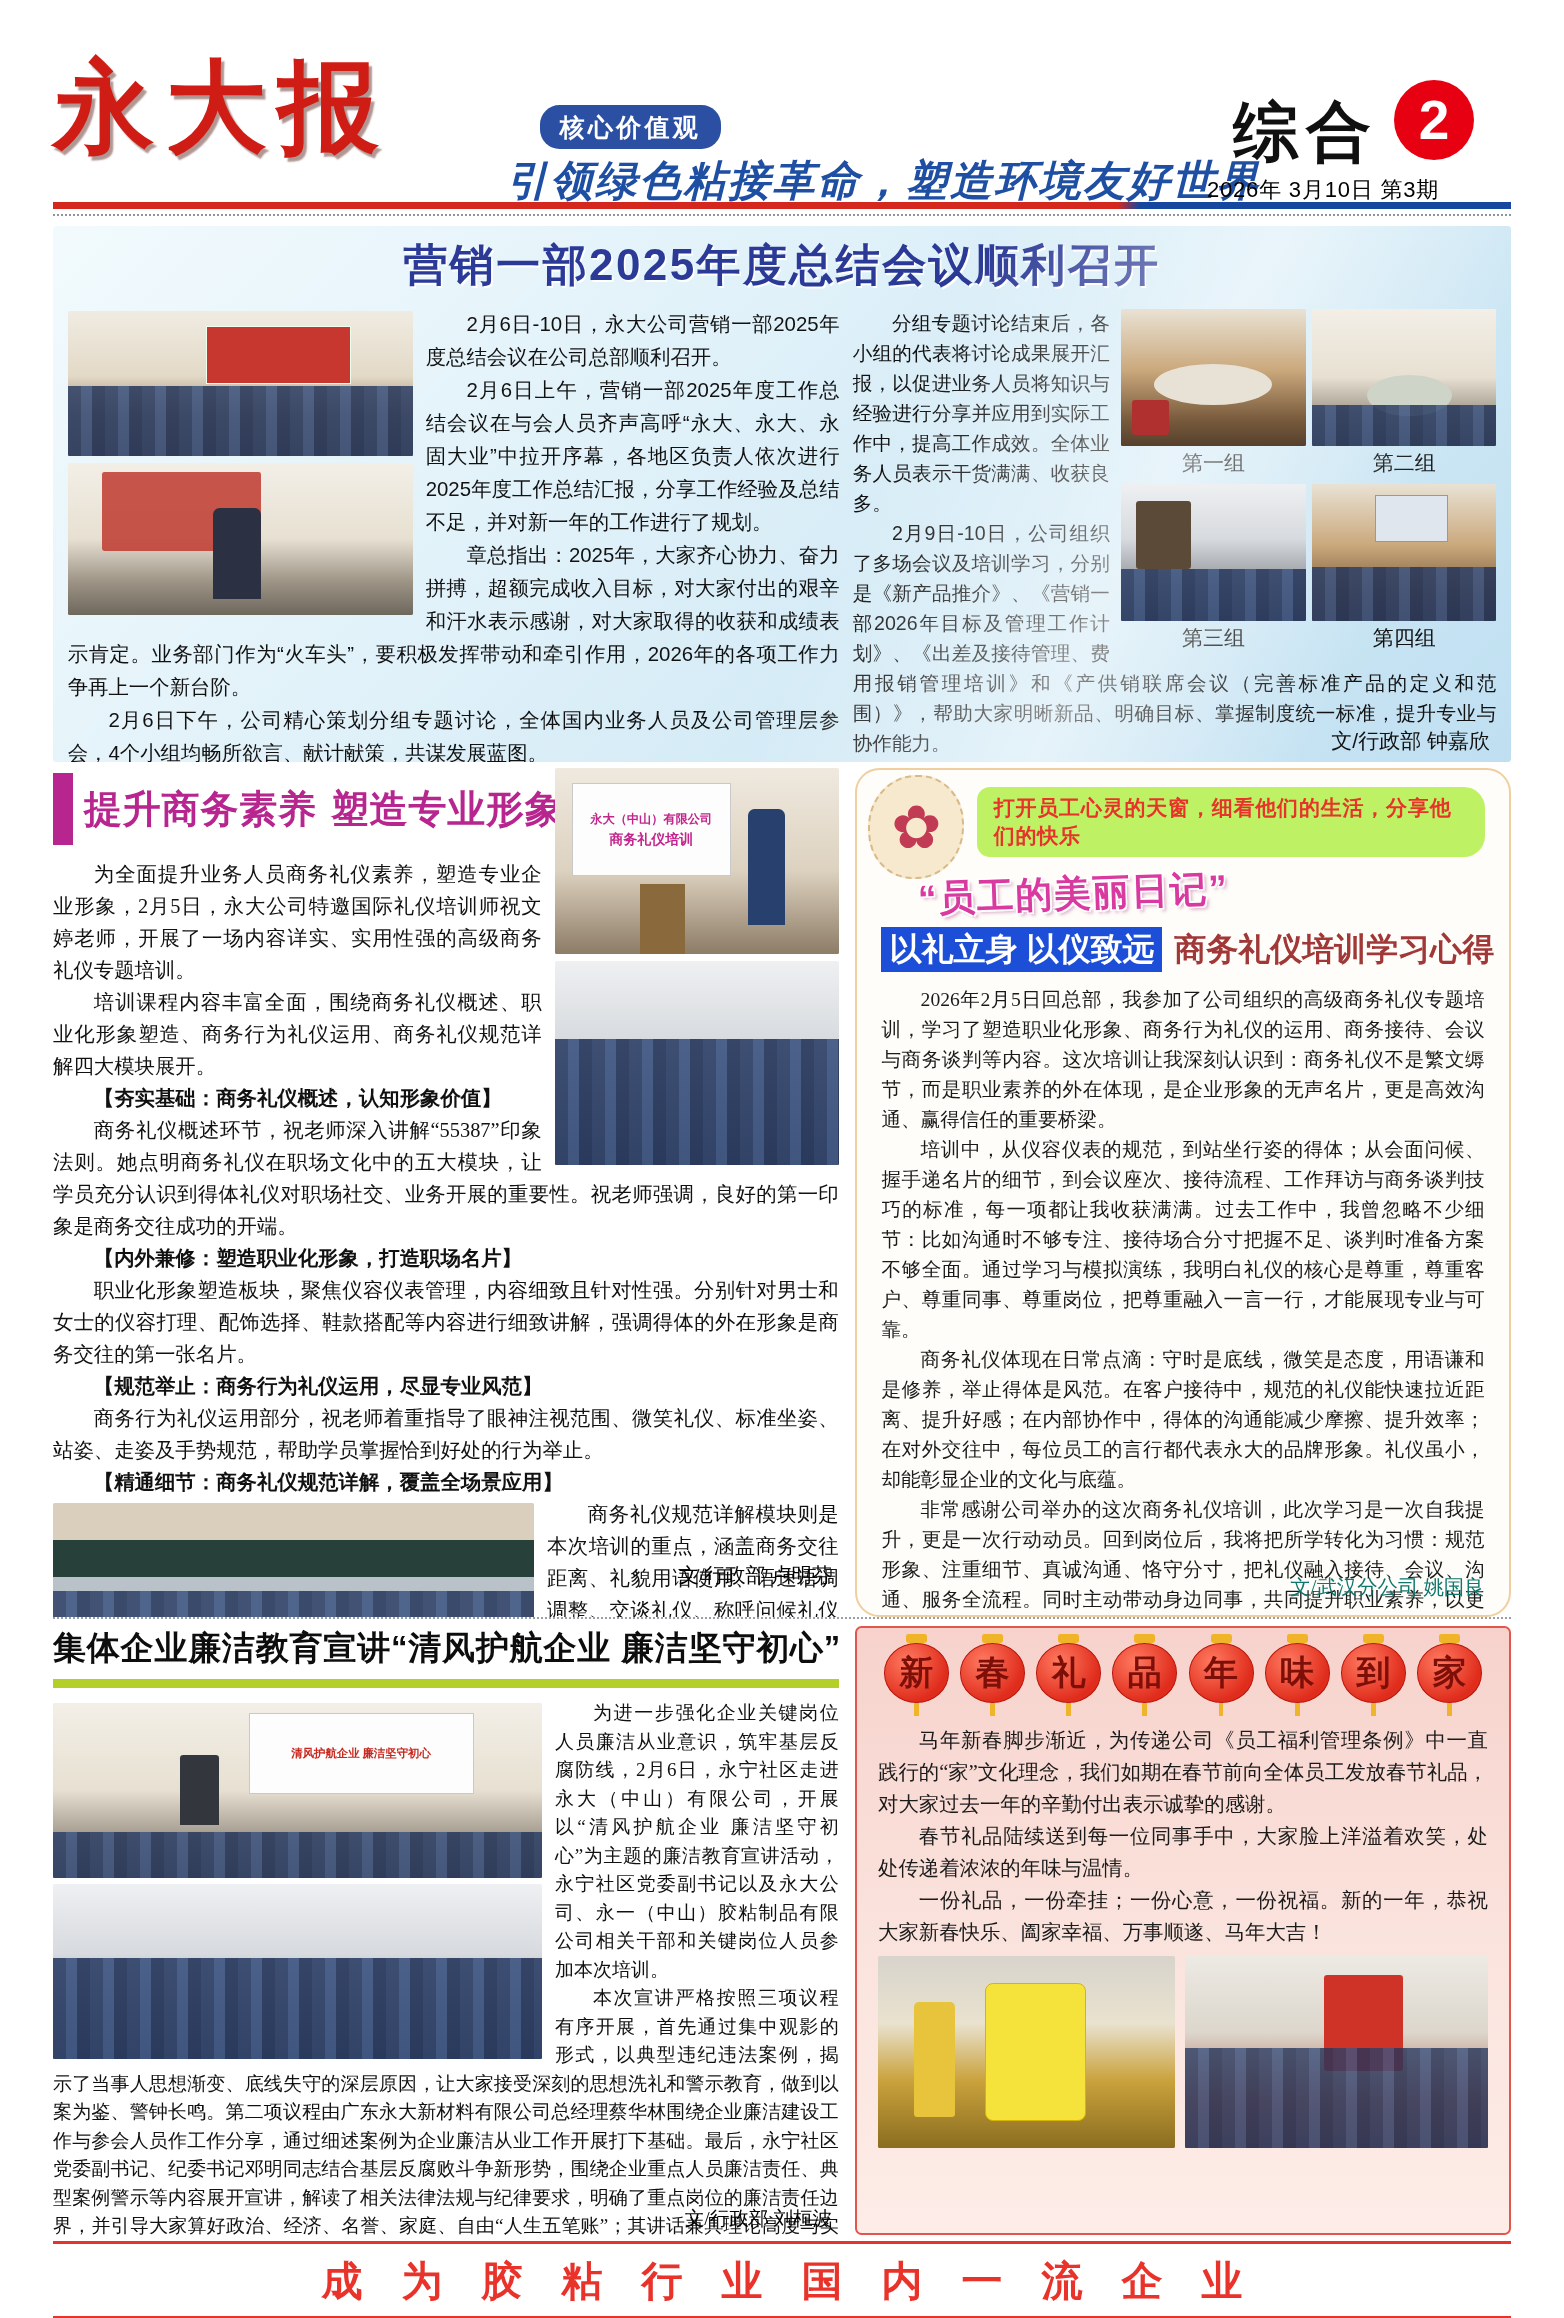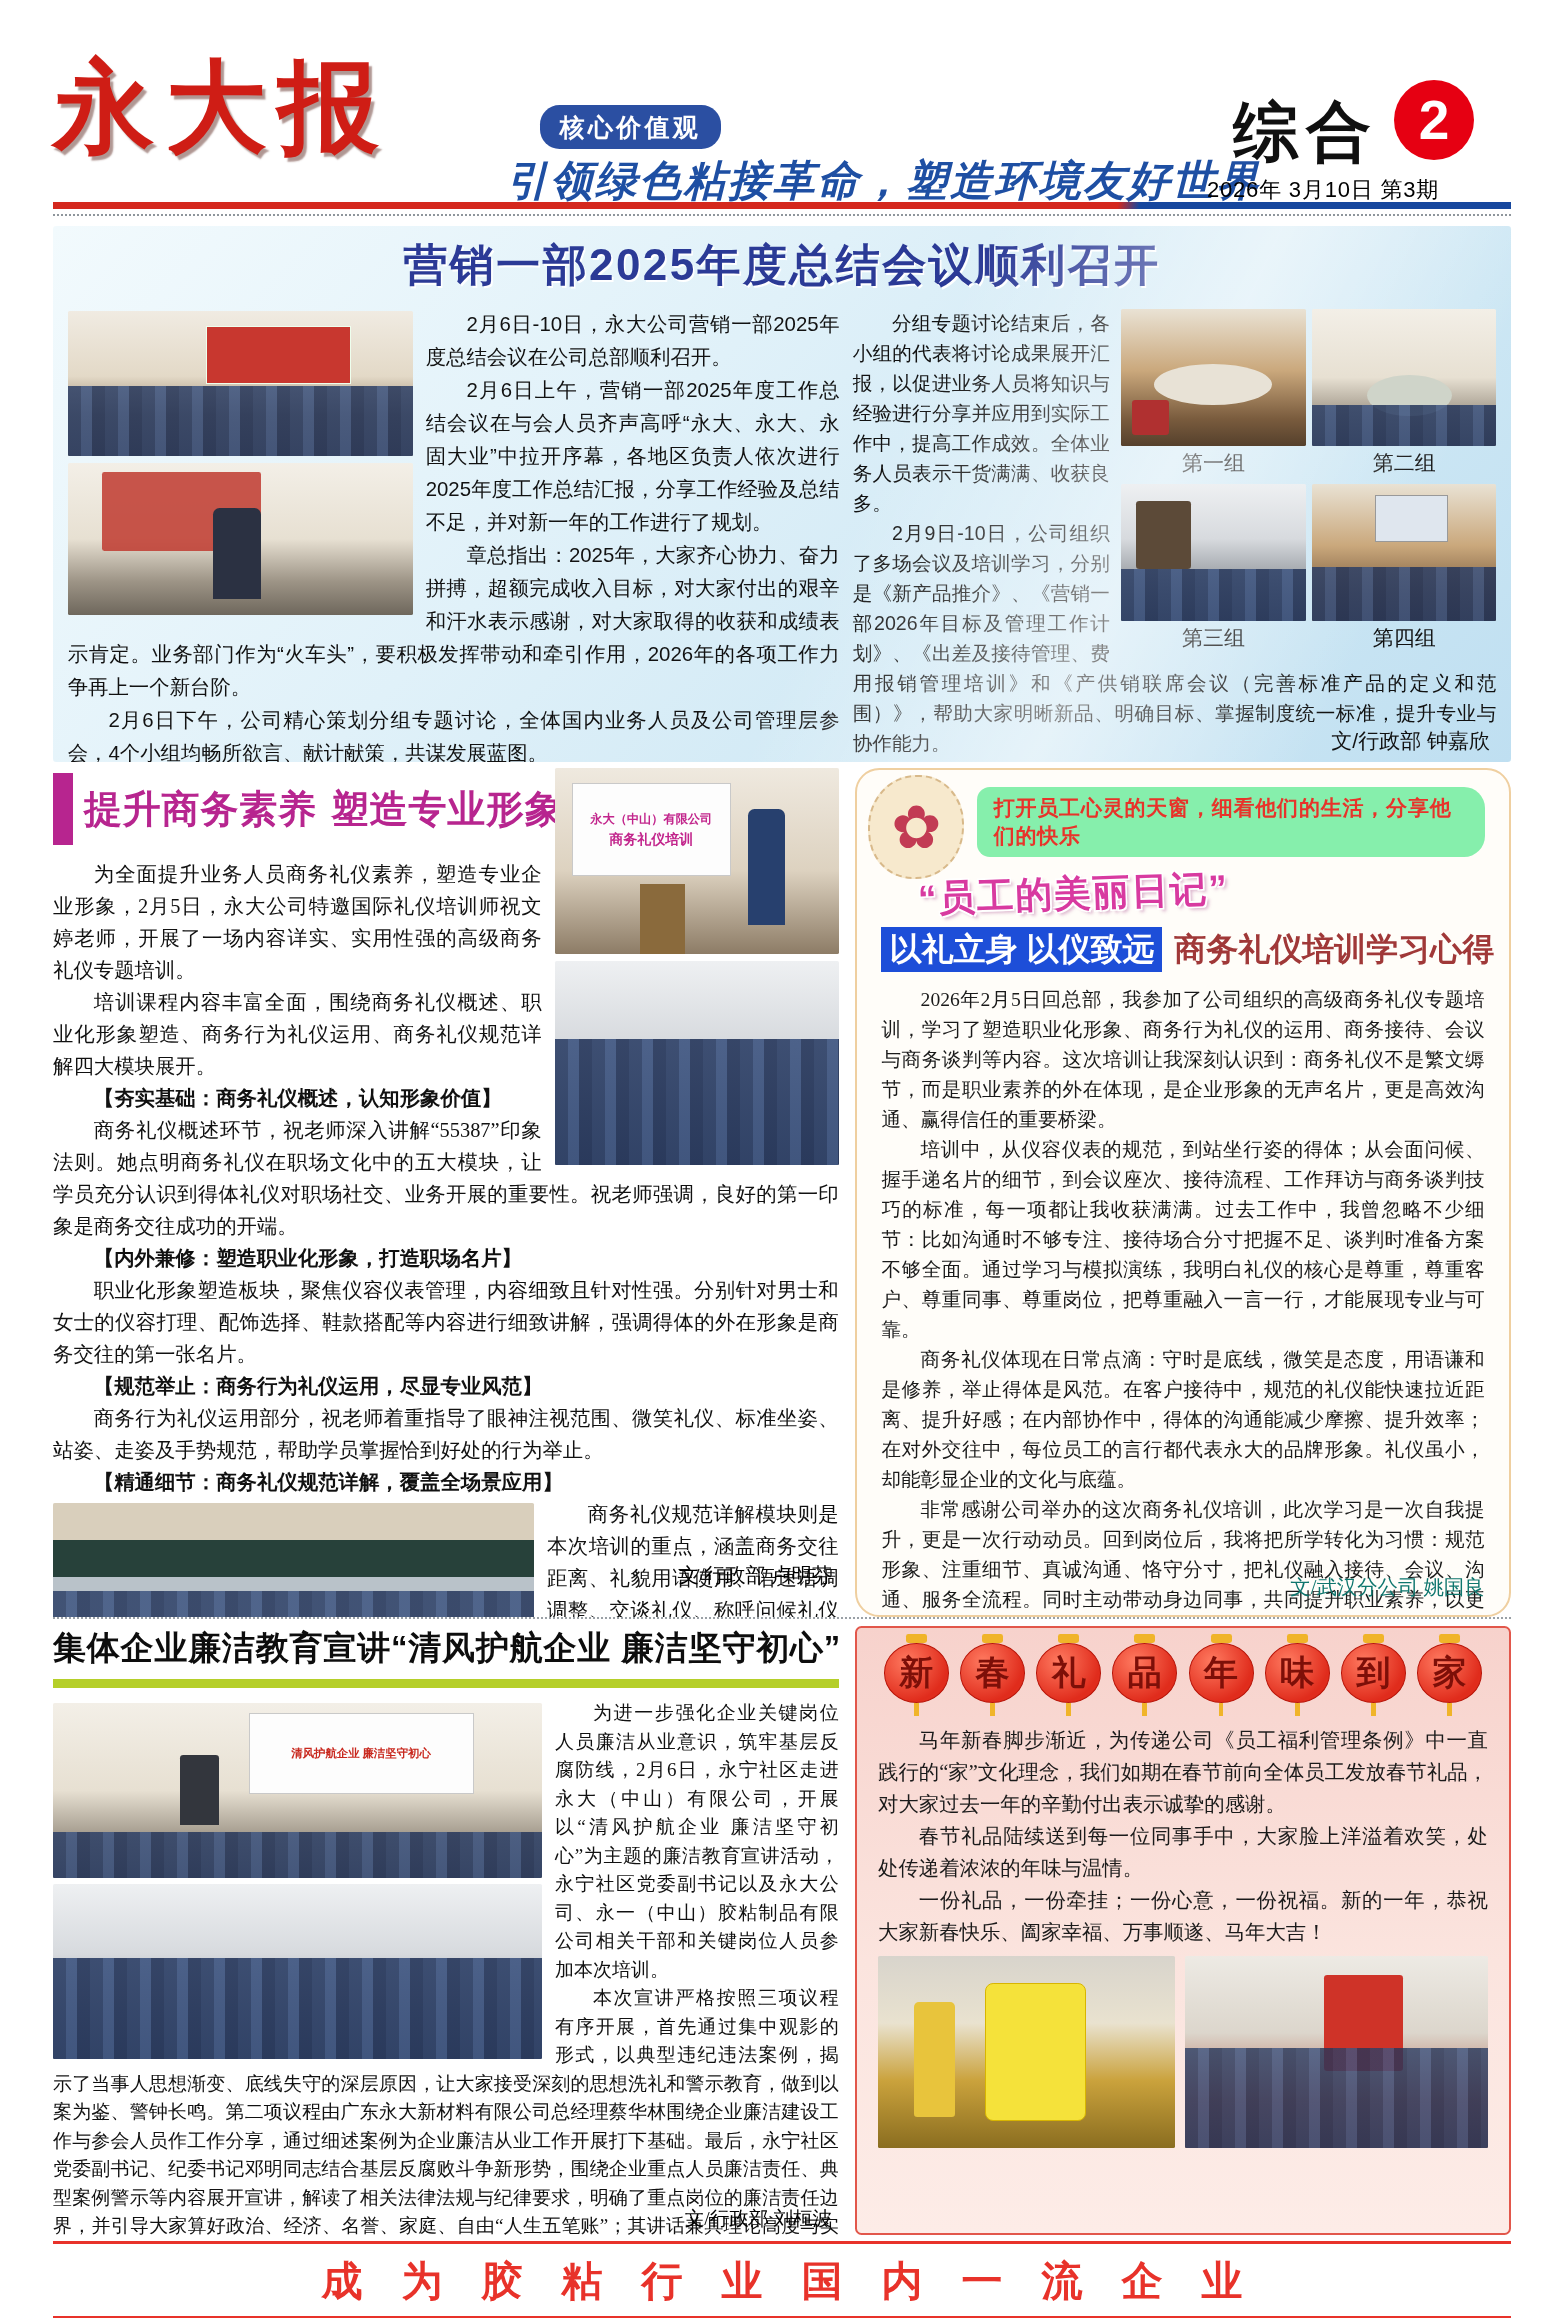--- a/index.html
+++ b/index.html
@@ -74,21 +74,21 @@
   .s2-groupphoto { float:left; width:481px; height:231px; margin:4.9px 13px 4.9px 0; }
   .s2-byline { position:absolute; right:6.5px; bottom:28px; font-family:"Liberation Serif",serif;
                font-size:20.4px; }
 
   
   .diary { position:relative; width:656px; flex:none; border:2.4px solid #efcfa0; border-radius:24.4px;
            background:#fffdf9; padding:16.3px 24.4px 0 24.4px; overflow:hidden; }
   .flower { position:absolute; left:11.4px; top:4.9px; width:96px; height:104px;
             background:#f7e9cd; border:2.4px dashed #d8b98a; border-radius:50% 46% 50% 46%;
             display:flex; align-items:center; justify-content:center; font-size:60px; color:#c23b54; }
-  .diary-banner { margin-left:96px; background:#86efac; color:#e8332a; font-size:21px; font-weight:bold;
+  .diary-banner { margin-left:96px; background:#bef264; color:#e8332a; font-size:21px; font-weight:bold;
             padding:7.3px 16.3px; border-radius:13px 21px 21px 13px; display:inline-block; letter-spacing:0.8px; }
   .diary-label { margin:11.4px 0 8.1px 37px; font-size:37px; font-weight:bold; color:#d83aa0;
             letter-spacing:1.6px; transform:rotate(-2deg); display:inline-block;
             text-shadow:1.6px 1.6px 0 #fff,-1.6px 1.6px 0 #fff,1.6px -1.6px 0 #fff,-1.6px -1.6px 0 #fff,3.3px 3.3px 3.3px rgba(150,40,120,.35); }
   .diary-title { margin:1.6px 0 13px; white-space:nowrap; }
   .diary-title .hl { background:#1d4ed8; color:#fff; font-size:32px; font-weight:bold; padding:4.1px 8.1px; }
   .diary-title .rest { color:#a03838; font-size:32px; font-weight:bold; margin-left:8.1px;margin-top:44px; }
   .diary-body { font-family:"Liberation Serif","DejaVu Serif",serif; font-size:19.6px; line-height:30px;
             text-align:justify; color:#1a1a1a; padding-bottom:54px; }
   .diary-body p { text-indent:2em; }

